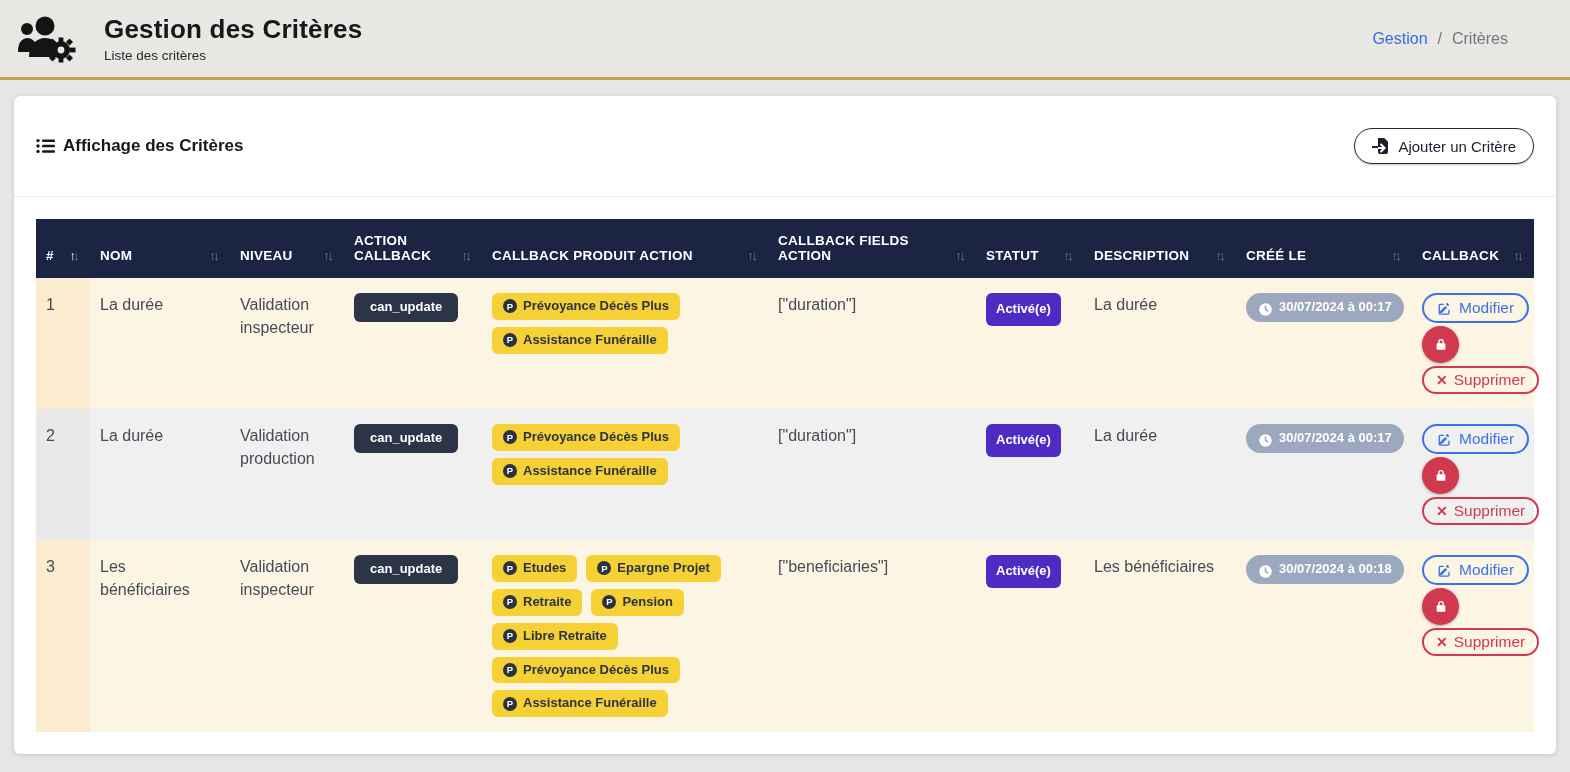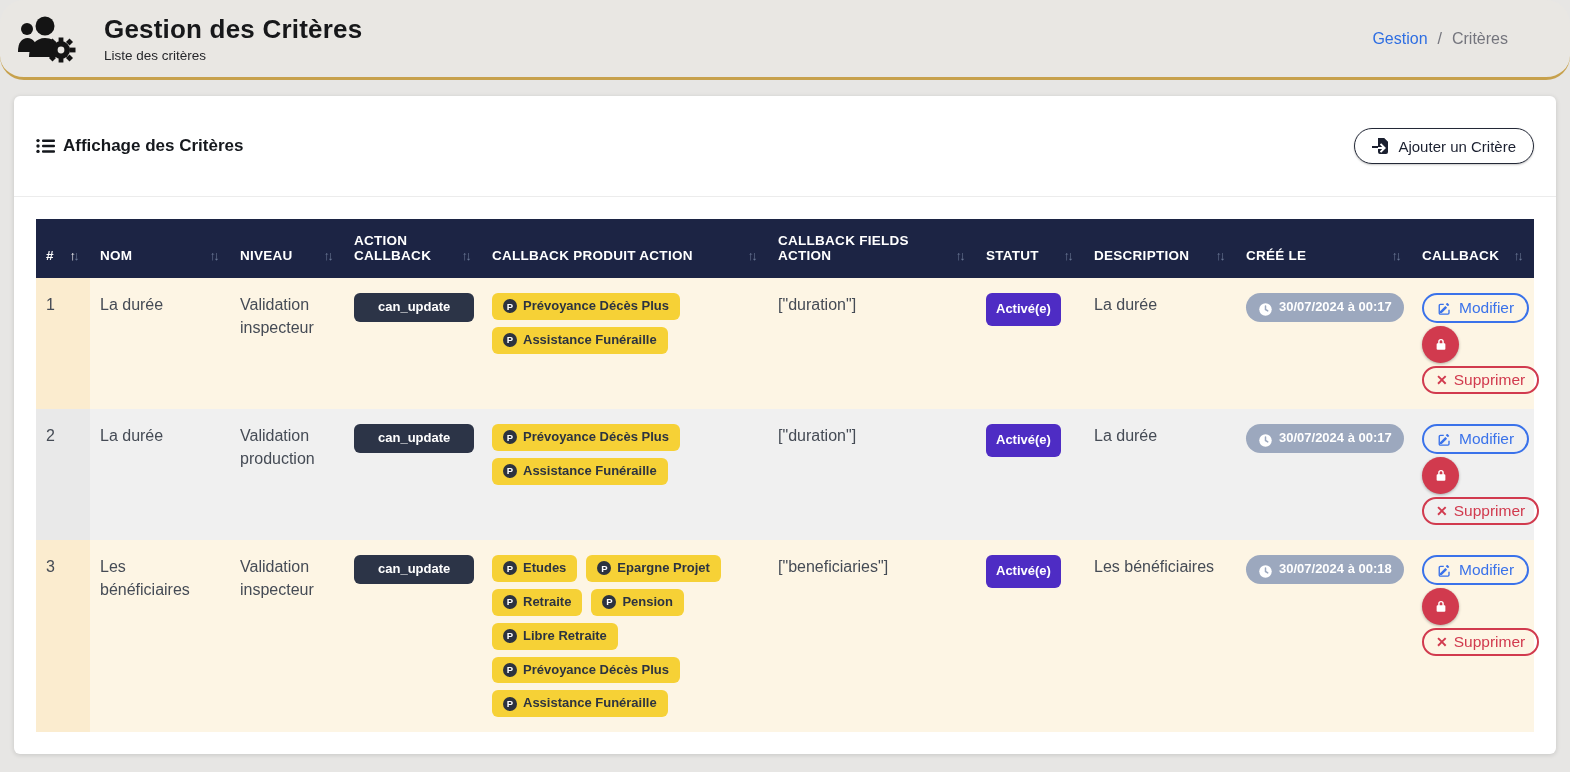--- a/index.html
+++ b/index.html
@@ -8,21 +8,20 @@
     font-family:"Liberation Sans", sans-serif;
     background:#e7e6e4;
     color:#1c1f26;
   }
   
   .topbar {
     height:80px; background:#e9e7e3;
     border-bottom:3px solid #c7a14c;
     display:flex; align-items:center; justify-content:space-between;
     padding:0 62px 0 16px;
-    border-radius:24px;
   }
   .topbar-left { display:flex; align-items:center; gap:24px; }
   .app-icon { width:64px; height:52px; display:flex; align-items:center; }
   .page-title { font-size:26px; font-weight:700; color:#17181a; letter-spacing:.2px; }
   .page-subtitle { font-size:13.5px; color:#26272b; margin-top:3px; }
   .breadcrumb { font-size:16px; display:flex; align-items:center; gap:10px; }
   .breadcrumb a { color:#2e6ee2; text-decoration:none; cursor:pointer; }
   .breadcrumb .sep, .breadcrumb .current { color:#74757d; }
 
   
@@ -70,21 +69,21 @@
   .sort.active .su { color:#ffffff; }
   tbody td { vertical-align:top; padding:15px 10px; font-size:16px; color:#454b55; line-height:1.45; }
   tr.odd td { background:#fdf5e4; }
   tr.odd td.c-num { background:#fbeccf; }
   tr.even td { background:#f0f0f0; }
   tr.even td.c-num { background:#e9e9e9; }
 
   
   .badge-dark {
     display:inline-block; background:#2c3447; color:#fff;
-    font-size:13px; font-weight:700; padding:5px 24px; border-radius:6px;
+    font-size:13px; font-weight:700; padding:5px 16px; border-radius:6px;
   }
   .badges { display:flex; flex-wrap:wrap; gap:7px 9px; }
   .pbadge {
     display:inline-flex; align-items:center; gap:6px;
     background:#f6d136; color:#2c3340; font-size:13px; font-weight:700;
     padding:4px 11px; border-radius:6px; white-space:nowrap;
   }
   .picon {
     width:14px; height:14px; border-radius:50%; background:#2c3340; color:#fff;
     font-size:9.5px; font-weight:800; display:inline-flex; align-items:center; justify-content:center; flex:none;

